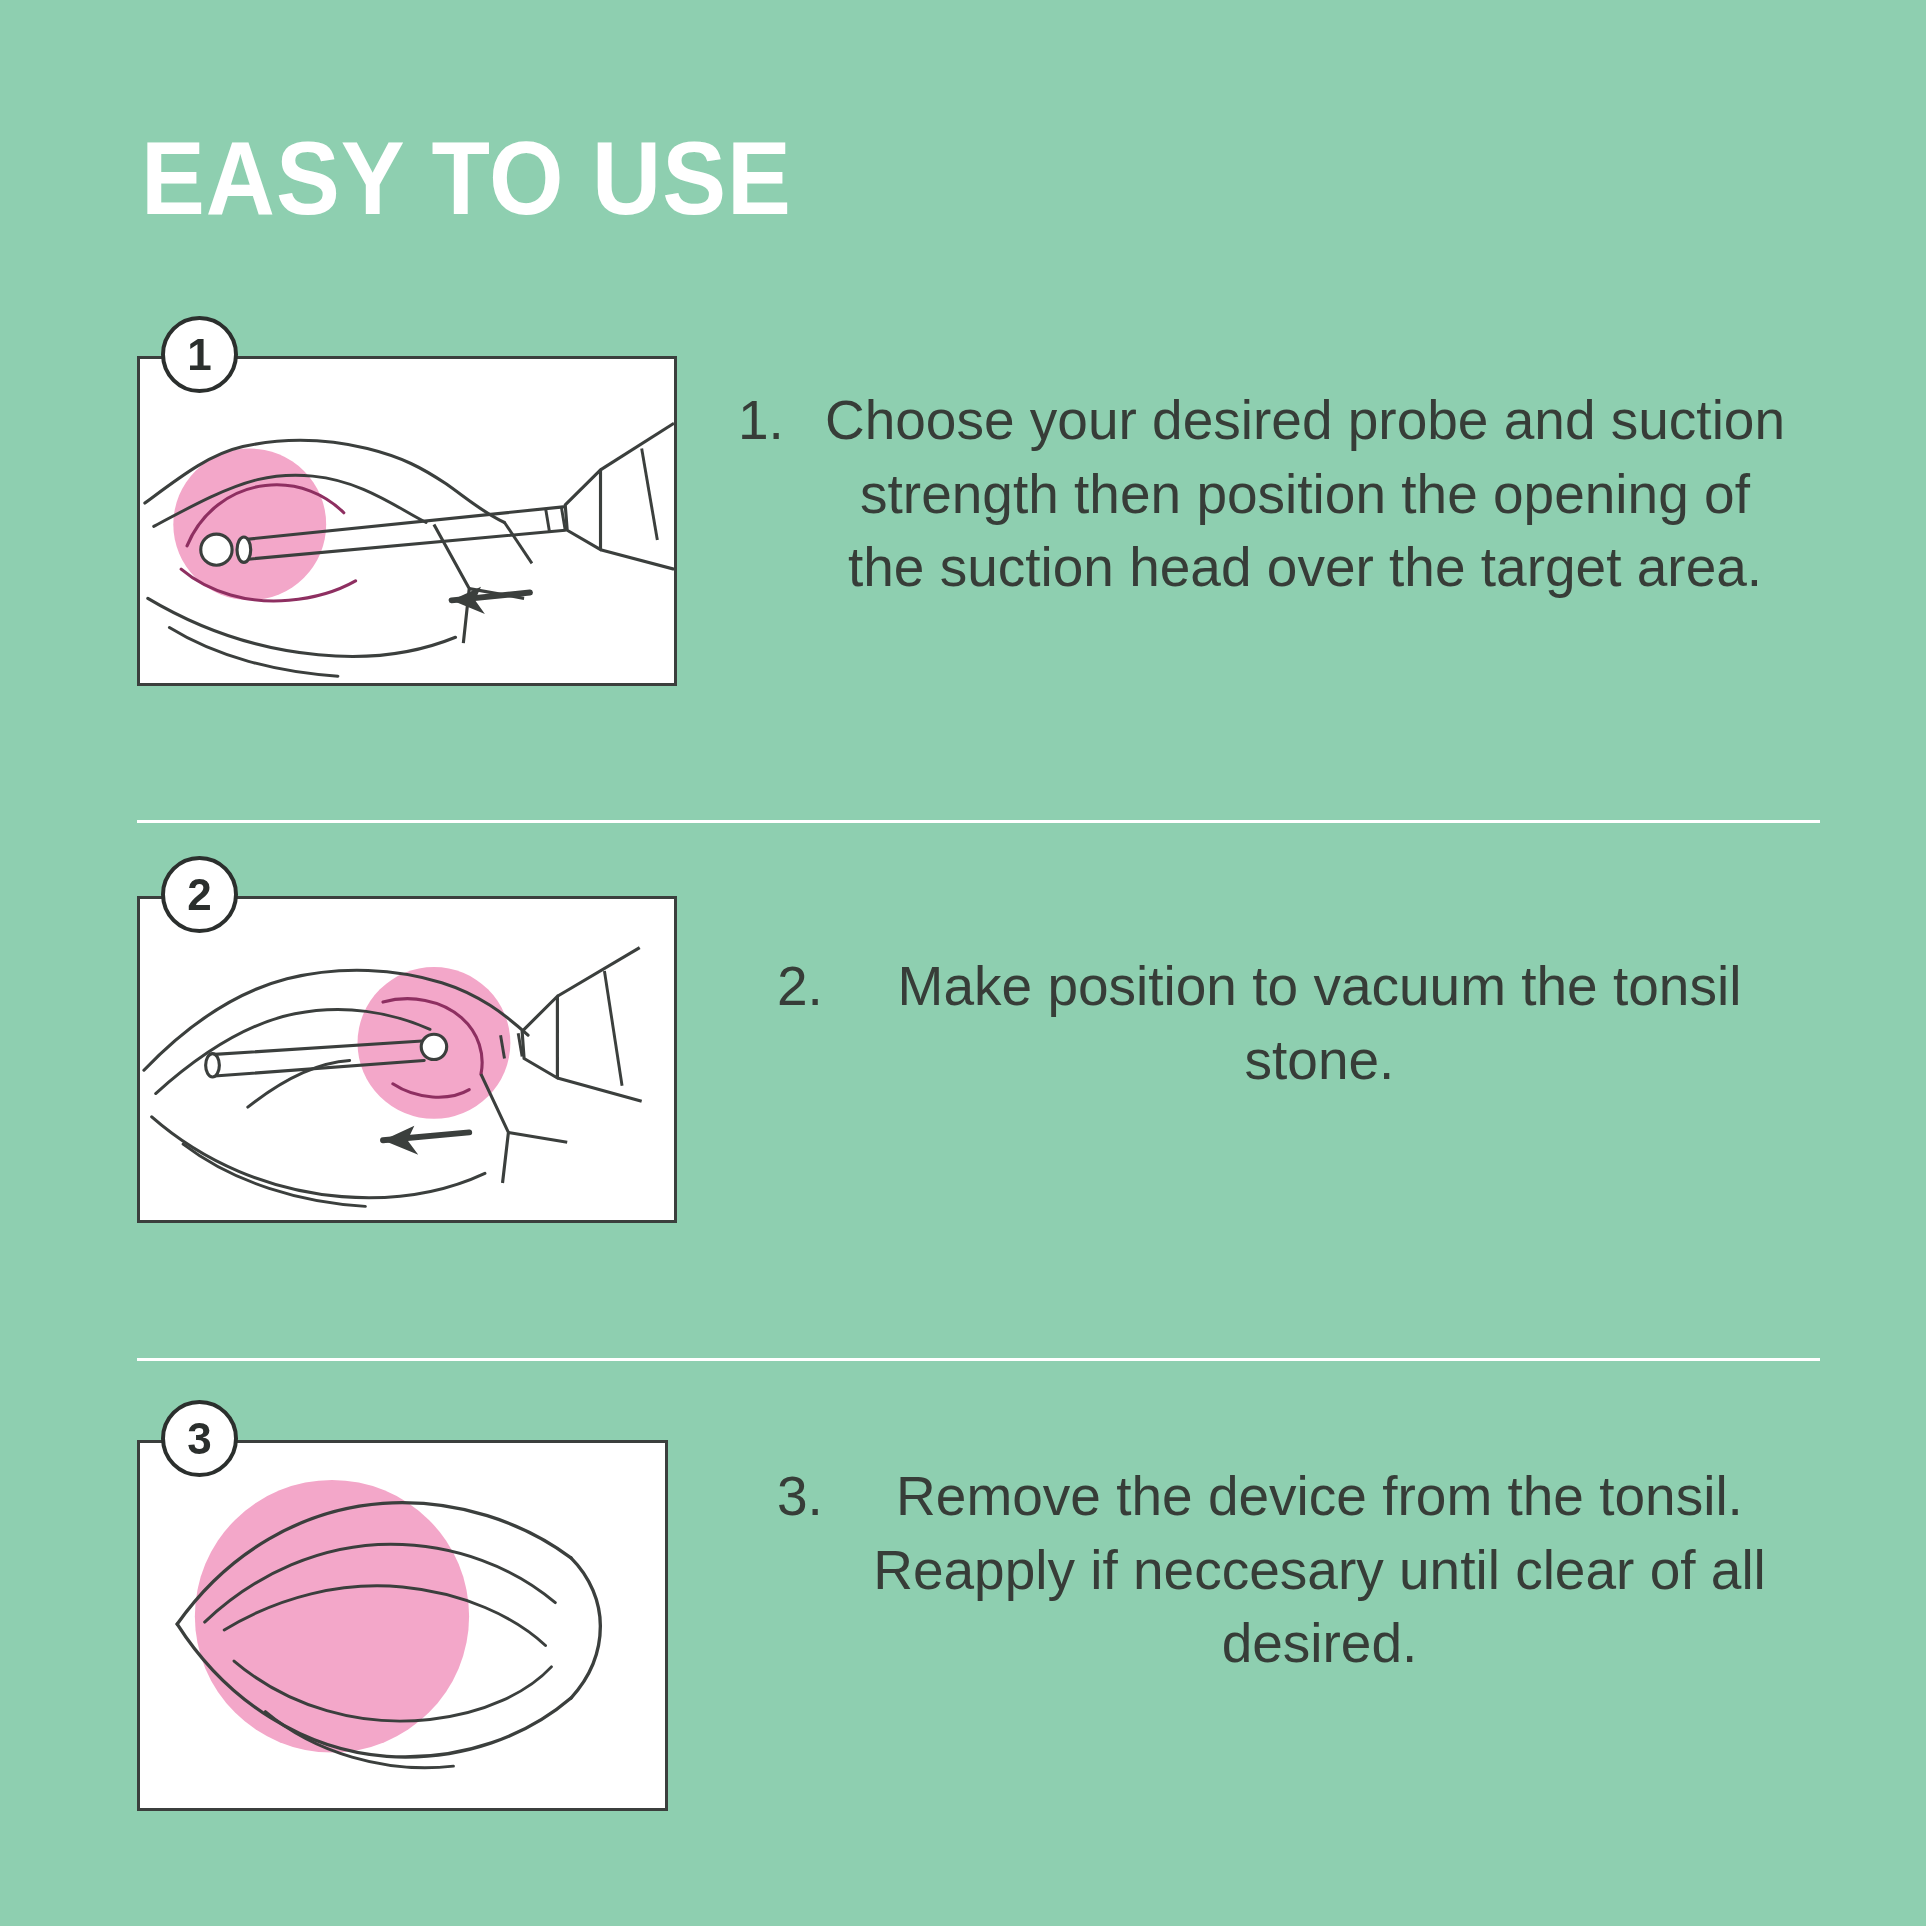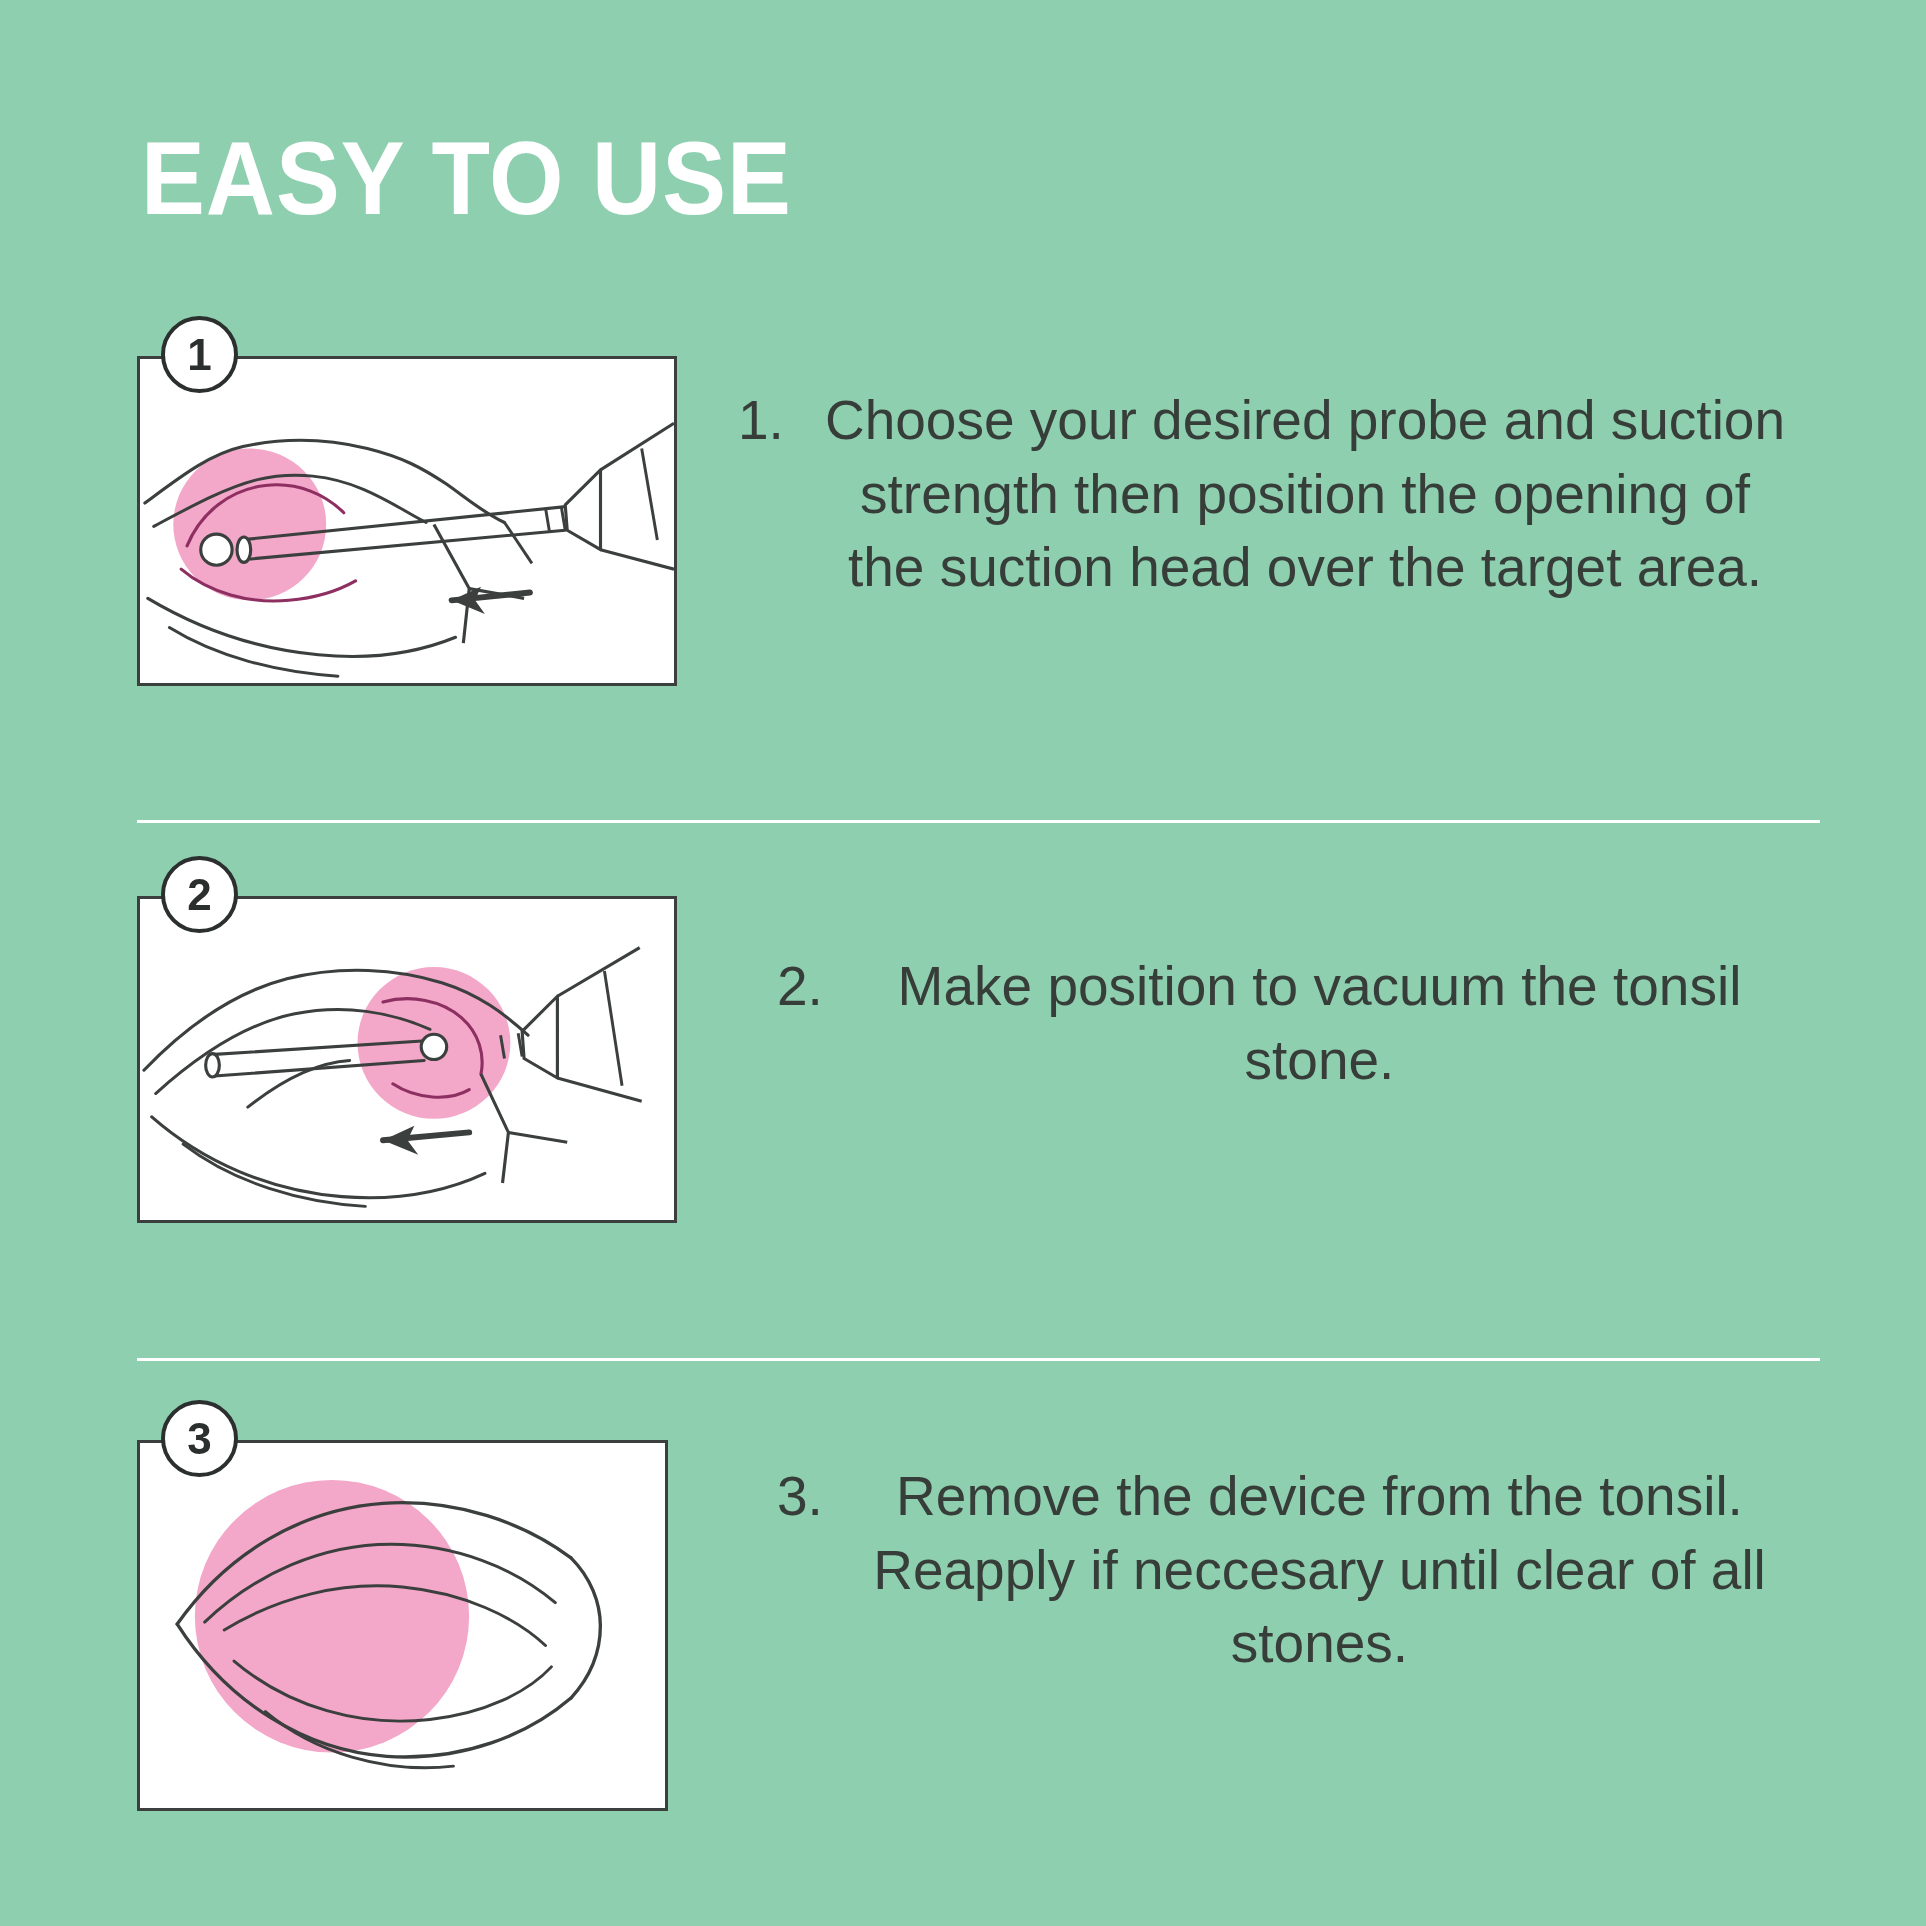--- a/index.html
+++ b/index.html
@@ -260,18 +260,18 @@
           <path d="M96 224 C152 272 226 292 296 284 C352 278 396 256 420 230" fill="none" stroke="#3b3f3d" stroke-width="3" stroke-linecap="round"></path>
 
           <path d="M128 276 C178 318 250 340 320 332" fill="none" stroke="#3b3f3d" stroke-width="3" stroke-linecap="round"></path>
         </svg>
       </div>
       <div class="step-badge">3</div>
     </div>
 
     <div class="step-text t3">
       <span class="num">3.</span>
-      <span class="body">Remove the device from the tonsil. Reapply if neccesary until clear of all stones.</span>
+      <span class="body">Remove the device from the tonsil. Reapply if neccesary until clear of all desired.</span>
     </div>
   </div>
 
 </div>
 
 
 </body></html>

